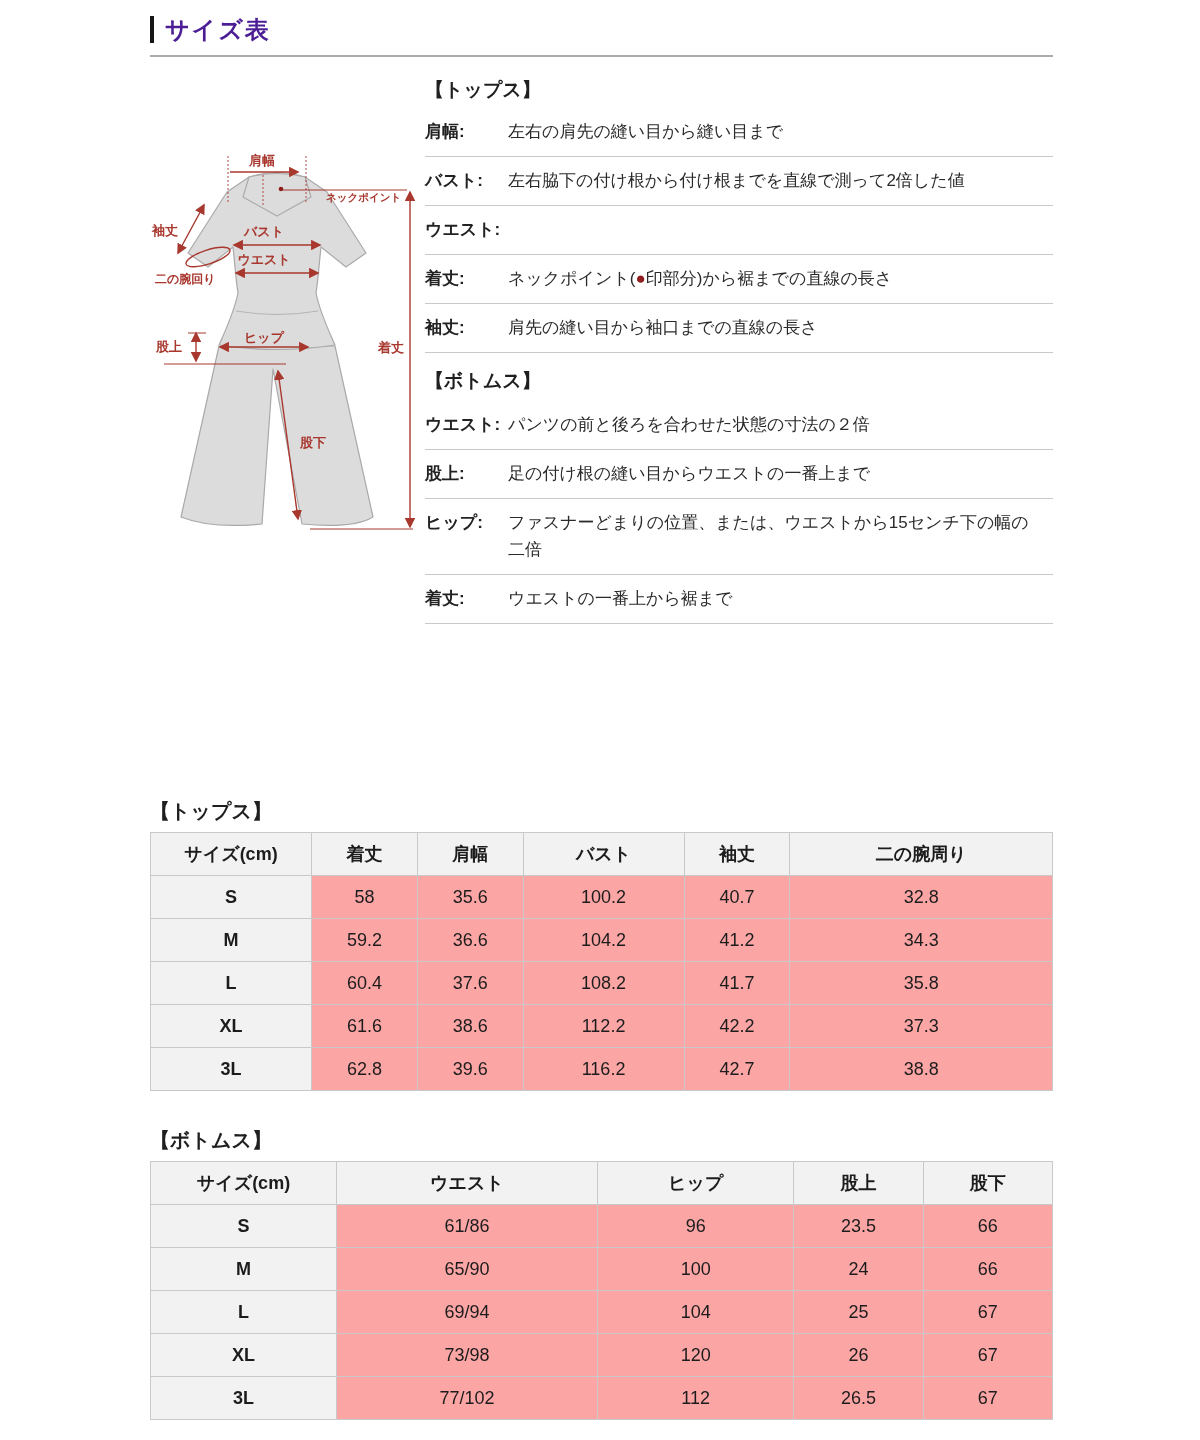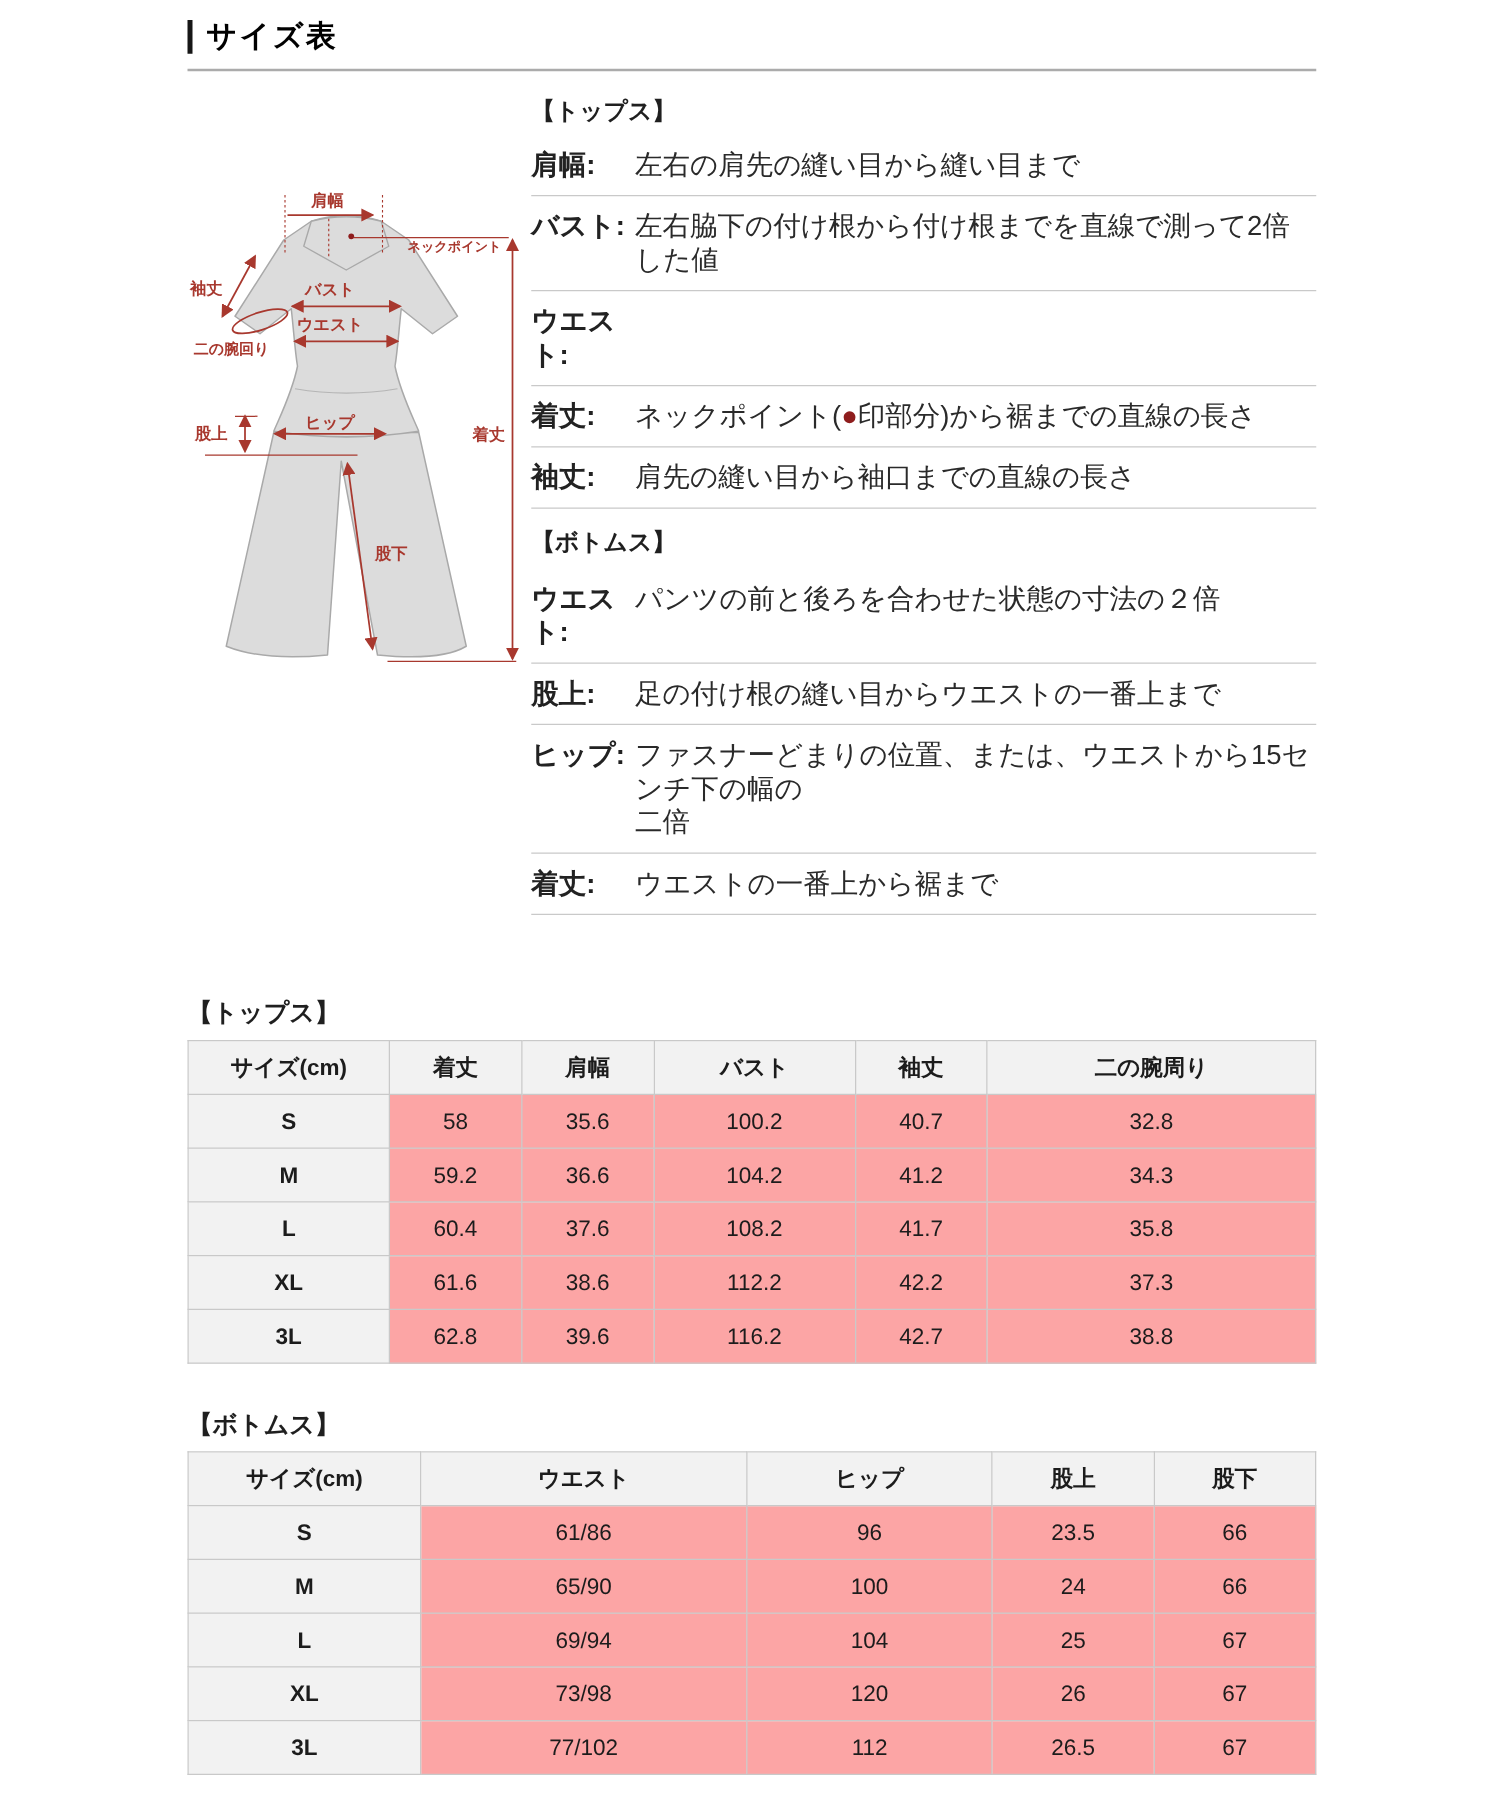--- a/index.html
+++ b/index.html
@@ -3,31 +3,31 @@
 <meta charset="utf-8">
 <style>
   html,body{margin:0;padding:0;background:#ffffff;}
   body{width:1200px;height:1440px;position:relative;overflow:hidden;
        font-family:"Liberation Sans","DejaVu Sans",sans-serif;color:#222;}
   .content{position:absolute;left:150px;top:16px;width:903px;}
 
   
   .title-row{display:flex;align-items:center;gap:11px;}
   .title-bar{width:4px;height:27px;background:#161616;}
-  .page-title{font-size:24px;font-weight:600;letter-spacing:2px;color:#000000;line-height:27px;}
+  .page-title{font-size:24px;font-weight:600;letter-spacing:2px;color:#4c1d95;line-height:27px;}
   .title-rule{border:none;border-top:2px solid #ababab;margin:12px 0 0 0;}
 
   
   .guide{position:relative;margin-top:20px;min-height:672px;}
   .diagram-wrap{position:absolute;left:0;top:58px;width:270px;height:402px;}
   .defs{margin-left:275px;}
   .defs-heading{font-size:19px;font-weight:700;color:#1f1f1f;line-height:25px;margin:0 0 6px 0;}
   .defs-heading.bottoms{margin-top:15px;margin-bottom:8px;}
   .def-row{display:flex;border-bottom:1px solid #c9c9c9;padding:10px 0 11px 0;
-           font-size:22px;line-height:27px;color:#2a2a2a;}
+           font-size:17px;line-height:27px;color:#2a2a2a;}
   .def-term{flex:0 0 83px;font-weight:700;color:#222;}
   .def-desc{flex:1;white-space:pre-line;}
   .neck-dot-glyph{color:#8e1d1d;}
 
   
   .tables{margin-top:50px;}
   .table-heading{font-size:20px;font-weight:700;color:#1f1f1f;line-height:25px;margin:0 0 8px 0;}
   .size-table{width:100%;border-collapse:collapse;text-align:center;font-size:18px;color:#1c1c1c;padding-left:20px;}
   .size-table th,.size-table td{border:1px solid #c9c9c9;height:42px;padding:0;}
   .size-table thead th{background:#f2f2f2;font-weight:700;}

